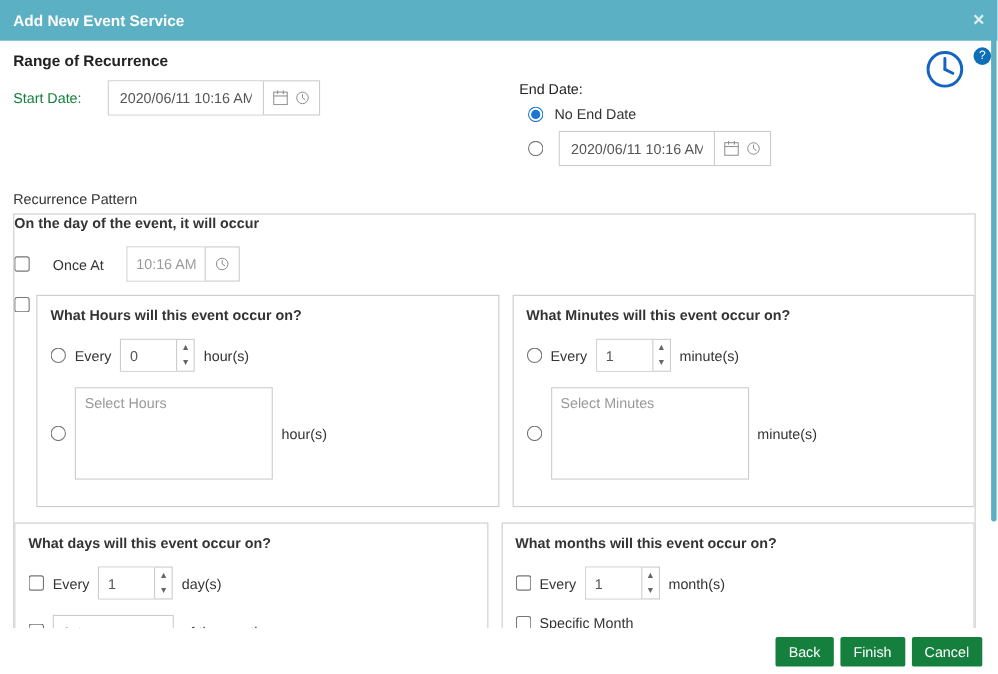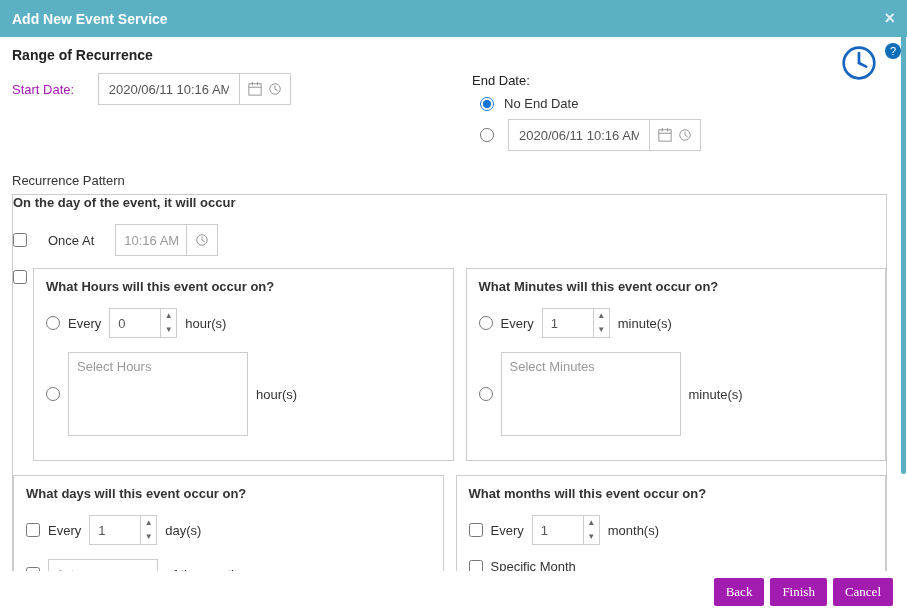--- a/index.html
+++ b/index.html
@@ -63,21 +63,21 @@
   color: #222;
   margin-bottom: 8px;
 }
 .range-row {
   display: flex;
   gap: 80px;
   margin-bottom: 14px;
 }
 .range-left { flex: 0 0 380px; }
 .range-right { flex: 1; }
-.label { color: #a21caf; }
+.label { color: #15803d; }
 .dt-input {
   display: inline-flex;
   border: 1px solid #ccc;
   height: 32px;
   align-items: center;
   margin-left: 20px;
 }
 .dt-input input {
   border: none;
   padding: 0 10px;
@@ -252,21 +252,21 @@
   color: #fff;
   border: none;
   padding: 6px 12px;
   font-size: 13px;
   cursor: pointer;
   border-radius: 2px;
 }
 .btn { background: #879a2e; }
 .btn { background: #8a9b2e; }
 .btn { background: linear-gradient(#8da334,#7b8f27); }
-.btn { background: #a21caf; font-family: Liberation Serif, serif; }
+.btn { background: #15803d; }
 .scrollbar-ind {
   position: absolute;
   top: 34px;
   right: 1px;
   width: 5px;
   height: 530px;
 }
 .scrollbar-thumb {
   position: absolute;
   top: 0;

